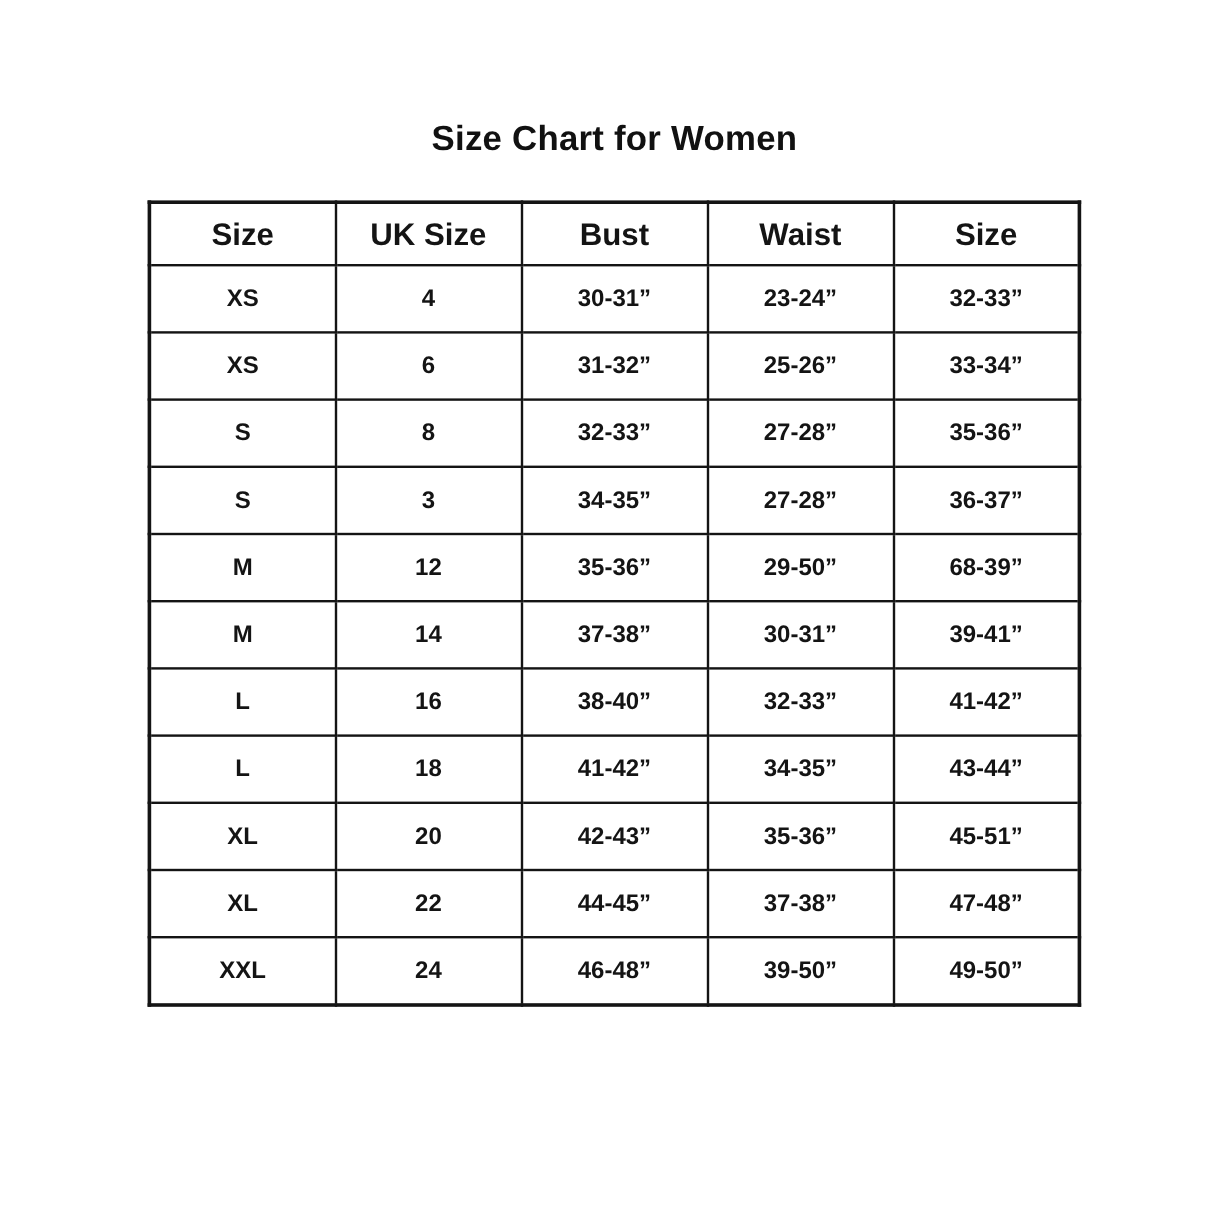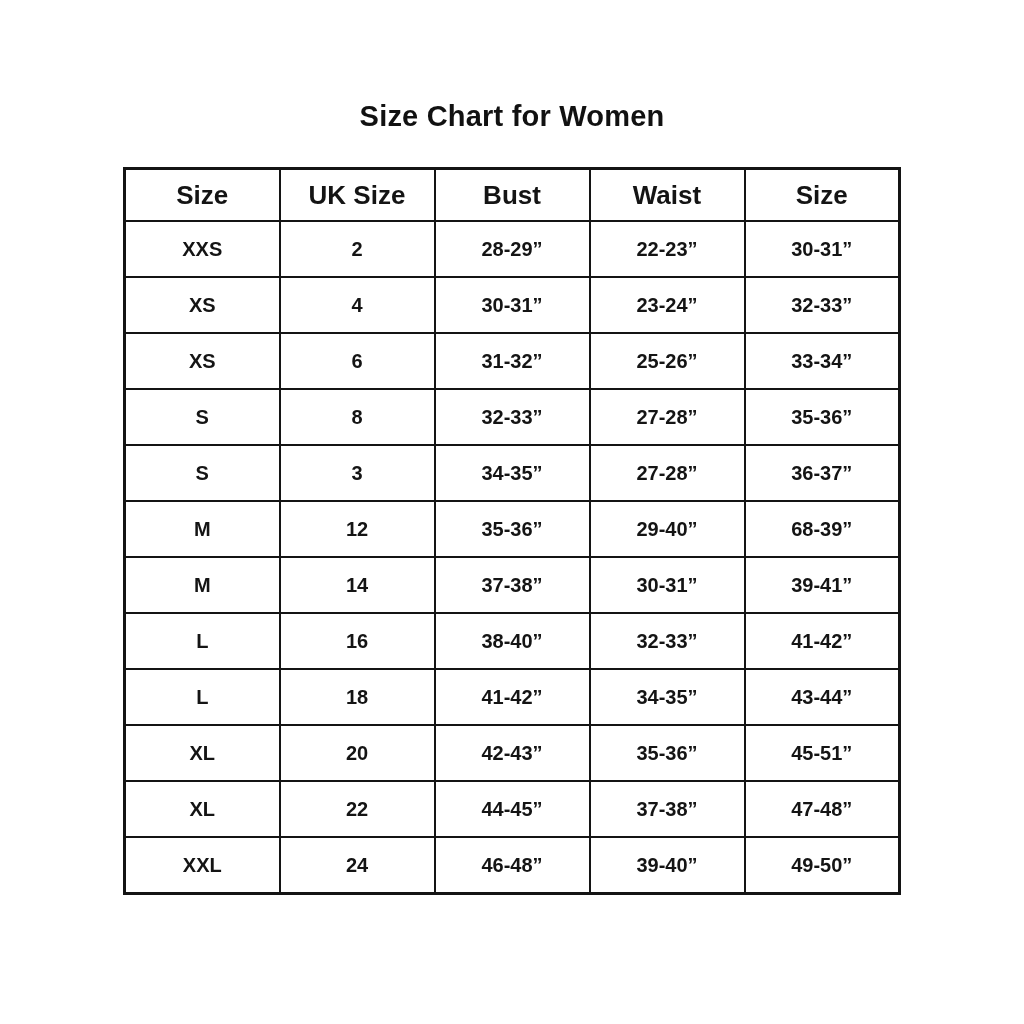--- a/index.html
+++ b/index.html
@@ -71,27 +71,20 @@
       <tr>
         <th>Size</th>
         <th>UK Size</th>
         <th>Bust</th>
         <th>Waist</th>
         <th>Size</th>
       </tr>
     </thead>
     <tbody>
         <tr>
-          <td>XXS</td>
-          <td>2</td>
-          <td>28-29”</td>
-          <td>22-23”</td>
-          <td>30-31”</td>
-        </tr>
-        <tr>
           <td>XS</td>
           <td>4</td>
           <td>30-31”</td>
           <td>23-24”</td>
           <td>32-33”</td>
         </tr>
         <tr>
           <td>XS</td>
           <td>6</td>
           <td>31-32”</td>
@@ -109,21 +102,21 @@
           <td>S</td>
           <td>3</td>
           <td>34-35”</td>
           <td>27-28”</td>
           <td>36-37”</td>
         </tr>
         <tr>
           <td>M</td>
           <td>12</td>
           <td>35-36”</td>
-          <td>29-40”</td>
+          <td>29-50”</td>
           <td>68-39”</td>
         </tr>
         <tr>
           <td>M</td>
           <td>14</td>
           <td>37-38”</td>
           <td>30-31”</td>
           <td>39-41”</td>
         </tr>
         <tr>
@@ -151,18 +144,18 @@
           <td>XL</td>
           <td>22</td>
           <td>44-45”</td>
           <td>37-38”</td>
           <td>47-48”</td>
         </tr>
         <tr>
           <td>XXL</td>
           <td>24</td>
           <td>46-48”</td>
-          <td>39-40”</td>
+          <td>39-50”</td>
           <td>49-50”</td>
         </tr>
       </tbody>
   </table>
 </div>
 
 </body></html>

